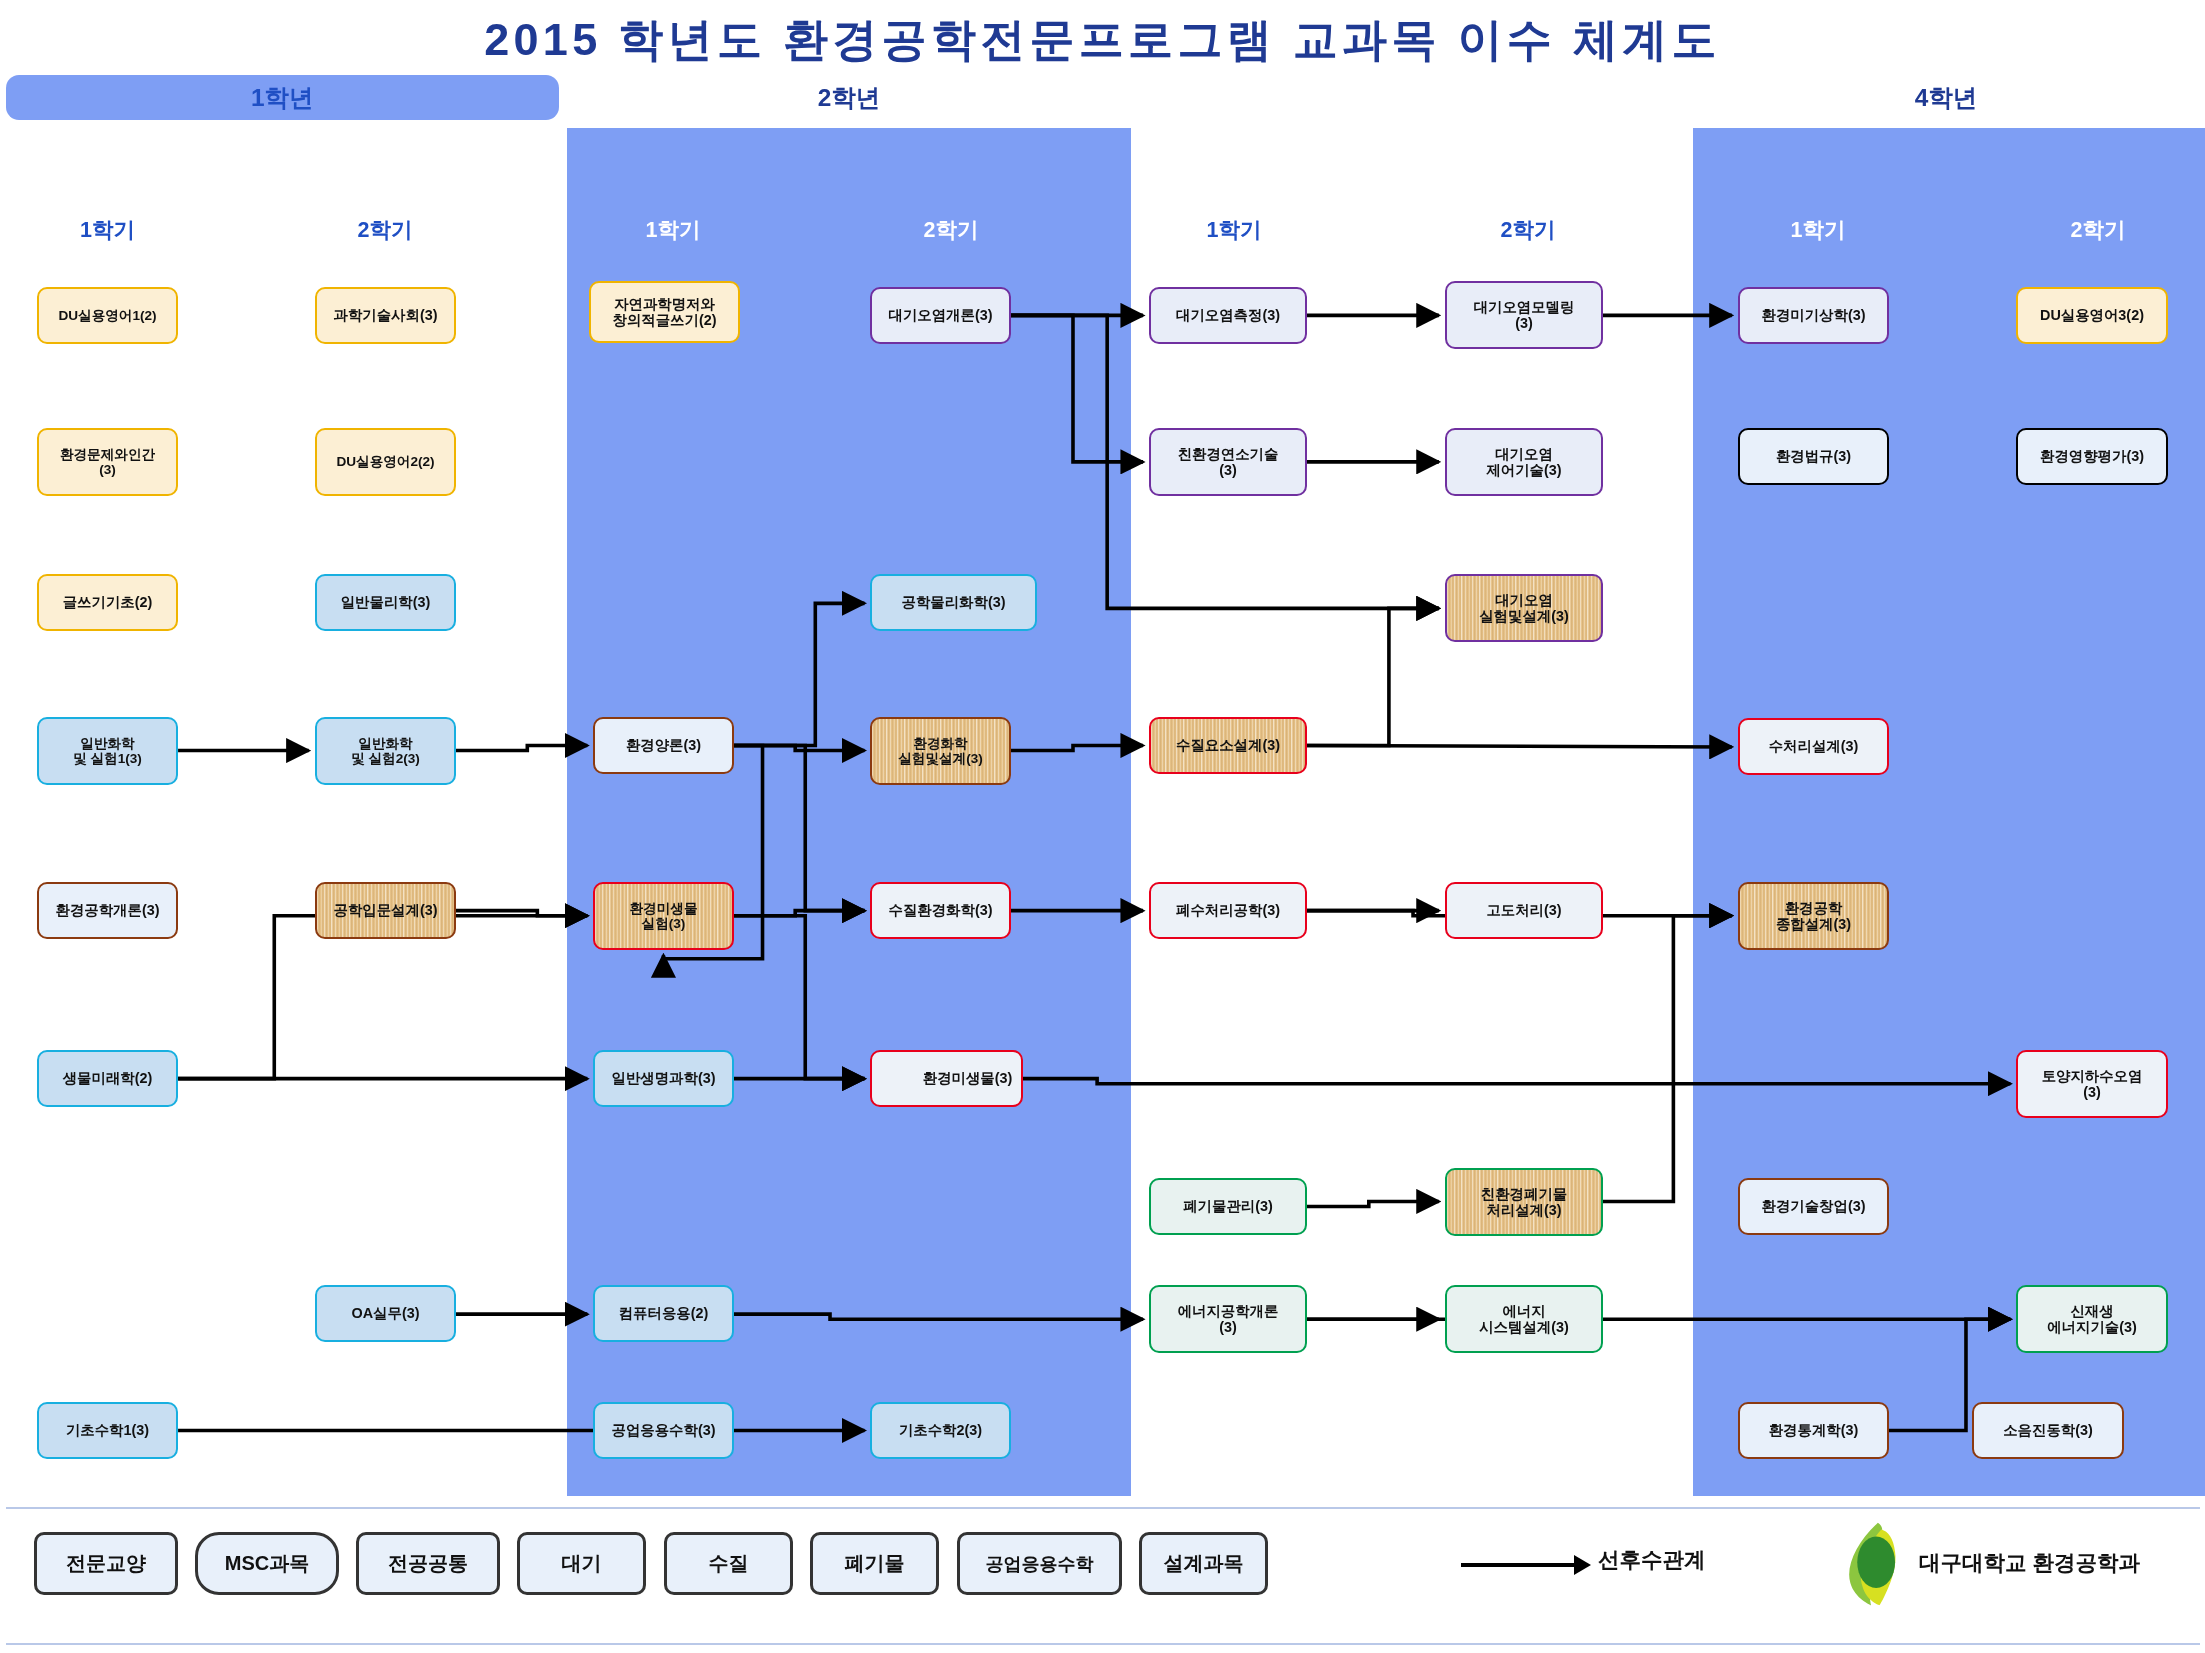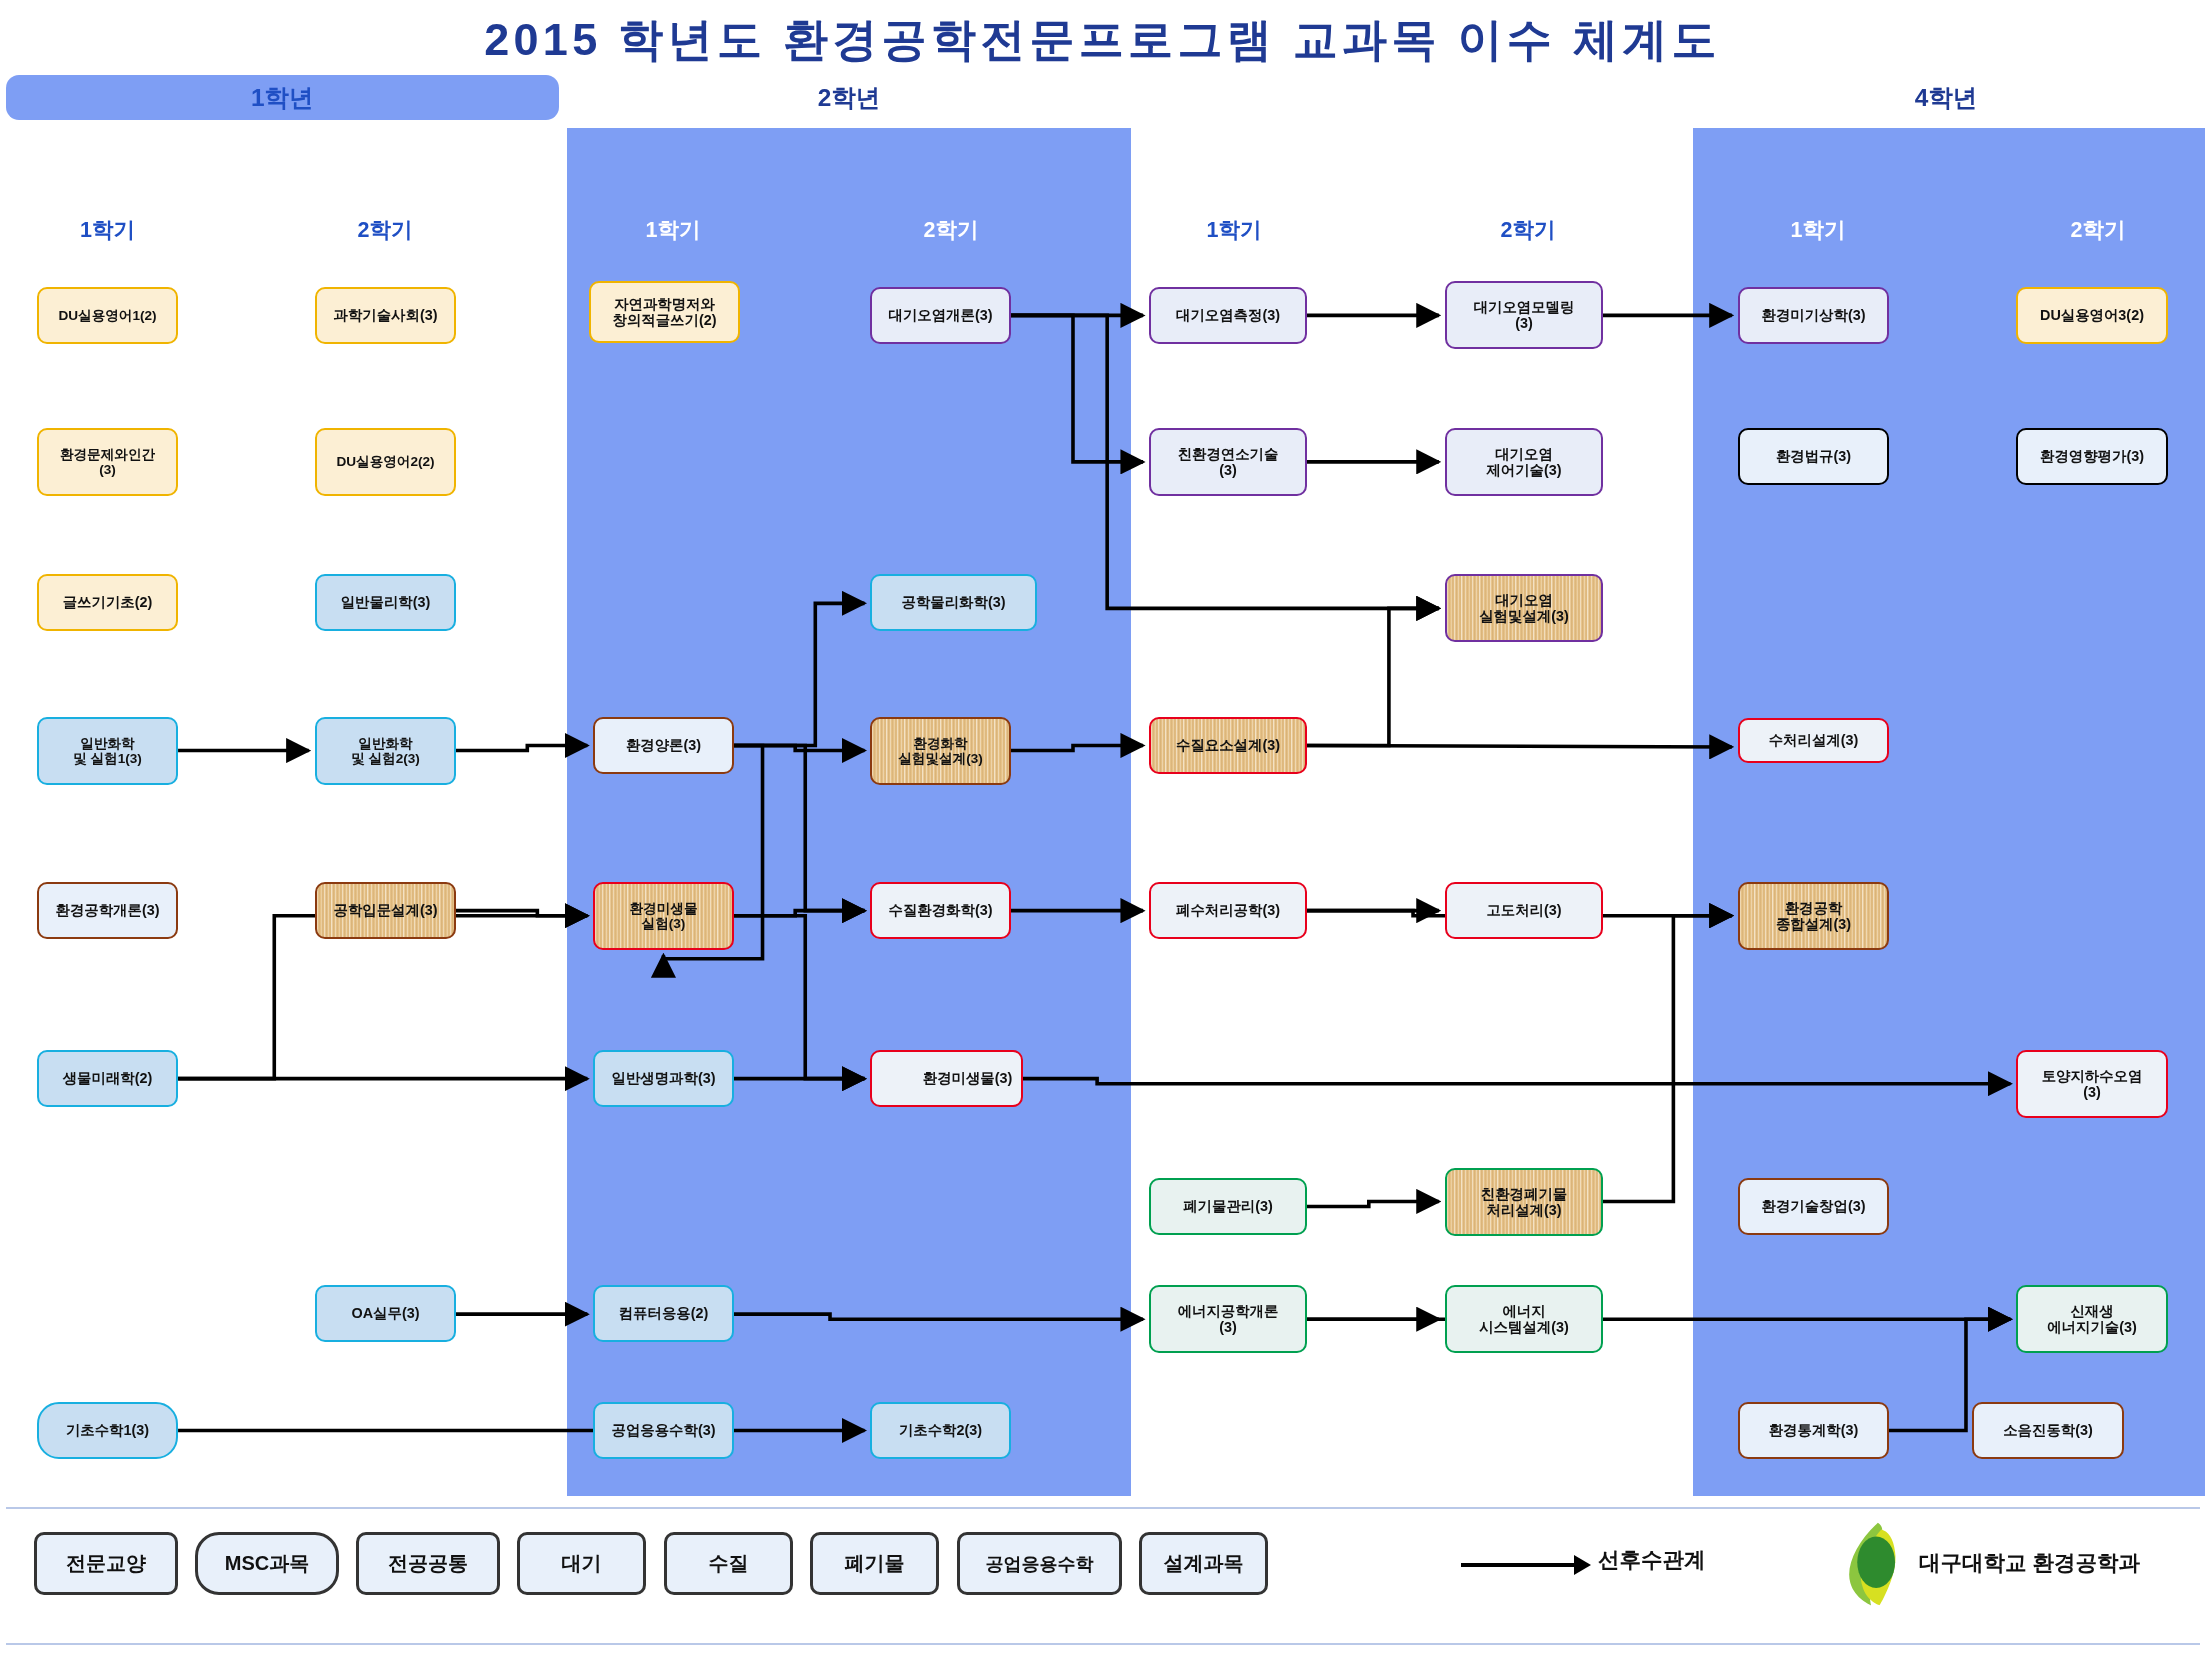--- a/index.html
+++ b/index.html
@@ -193,21 +193,21 @@
       </div>
       <div class="course c-msc" style="left: 37px; top: 717px; width: 141px; height: 68px; font-size: 13.6px;">
         <span>일반화학<br>및  실험1(3)</span>
       </div>
       <div class="course c-major" style="left: 37px; top: 882px; width: 141px; height: 57px;">
         <span>환경공학개론(3)</span>
       </div>
       <div class="course c-msc" style="left: 37px; top: 1050px; width: 141px; height: 57px;">
         <span>생물미래학(2)</span>
       </div>
-      <div class="course c-msc" style="left: 37px; top: 1402px; width: 141px; height: 57px; border-radius: 22px;">
+      <div class="course c-msc" style="left: 37px; top: 1402px; width: 141px; height: 57px;">
         <span>기초수학1(3)</span>
       </div>
       <div class="course c-gen" style="left: 315px; top: 287px; width: 141px; height: 57px;">
         <span>과학기술사회(3)</span>
       </div>
       <div class="course c-gen" style="left: 315px; top: 428px; width: 141px; height: 68px; font-size: 13.6px;">
         <span>DU실용영어2(2)</span>
       </div>
       <div class="course c-msc" style="left: 315px; top: 574px; width: 141px; height: 57px;">
         <span>일반물리학(3)</span>
@@ -292,21 +292,21 @@
       </div>
       <div class="course c-waste" style="left: 1445px; top: 1285px; width: 158px; height: 68px;">
         <span>에너지<br>시스템설계(3)</span>
       </div>
       <div class="course c-air" style="left: 1738px; top: 287px; width: 151px; height: 57px;">
         <span>환경미기상학(3)</span>
       </div>
       <div class="course c-eia" style="left: 1738px; top: 428px; width: 151px; height: 57px;">
         <span>환경법규(3)</span>
       </div>
-      <div class="course c-water" style="left: 1738px; top: 718px; width: 151px; height: 45px;">
+      <div class="course c-water" style="left: 1738px; top: 718px; width: 151px; height: 57px;">
         <span>수처리설계(3)</span>
       </div>
       <div class="course c-major design" style="left: 1738px; top: 882px; width: 151px; height: 68px;">
         <span>환경공학<br>종합설계(3)</span>
       </div>
       <div class="course c-major" style="left: 1738px; top: 1178px; width: 151px; height: 57px;">
         <span>환경기술창업(3)</span>
       </div>
       <div class="course c-major" style="left: 1738px; top: 1402px; width: 151px; height: 57px;">
         <span>환경통계학(3)</span>

